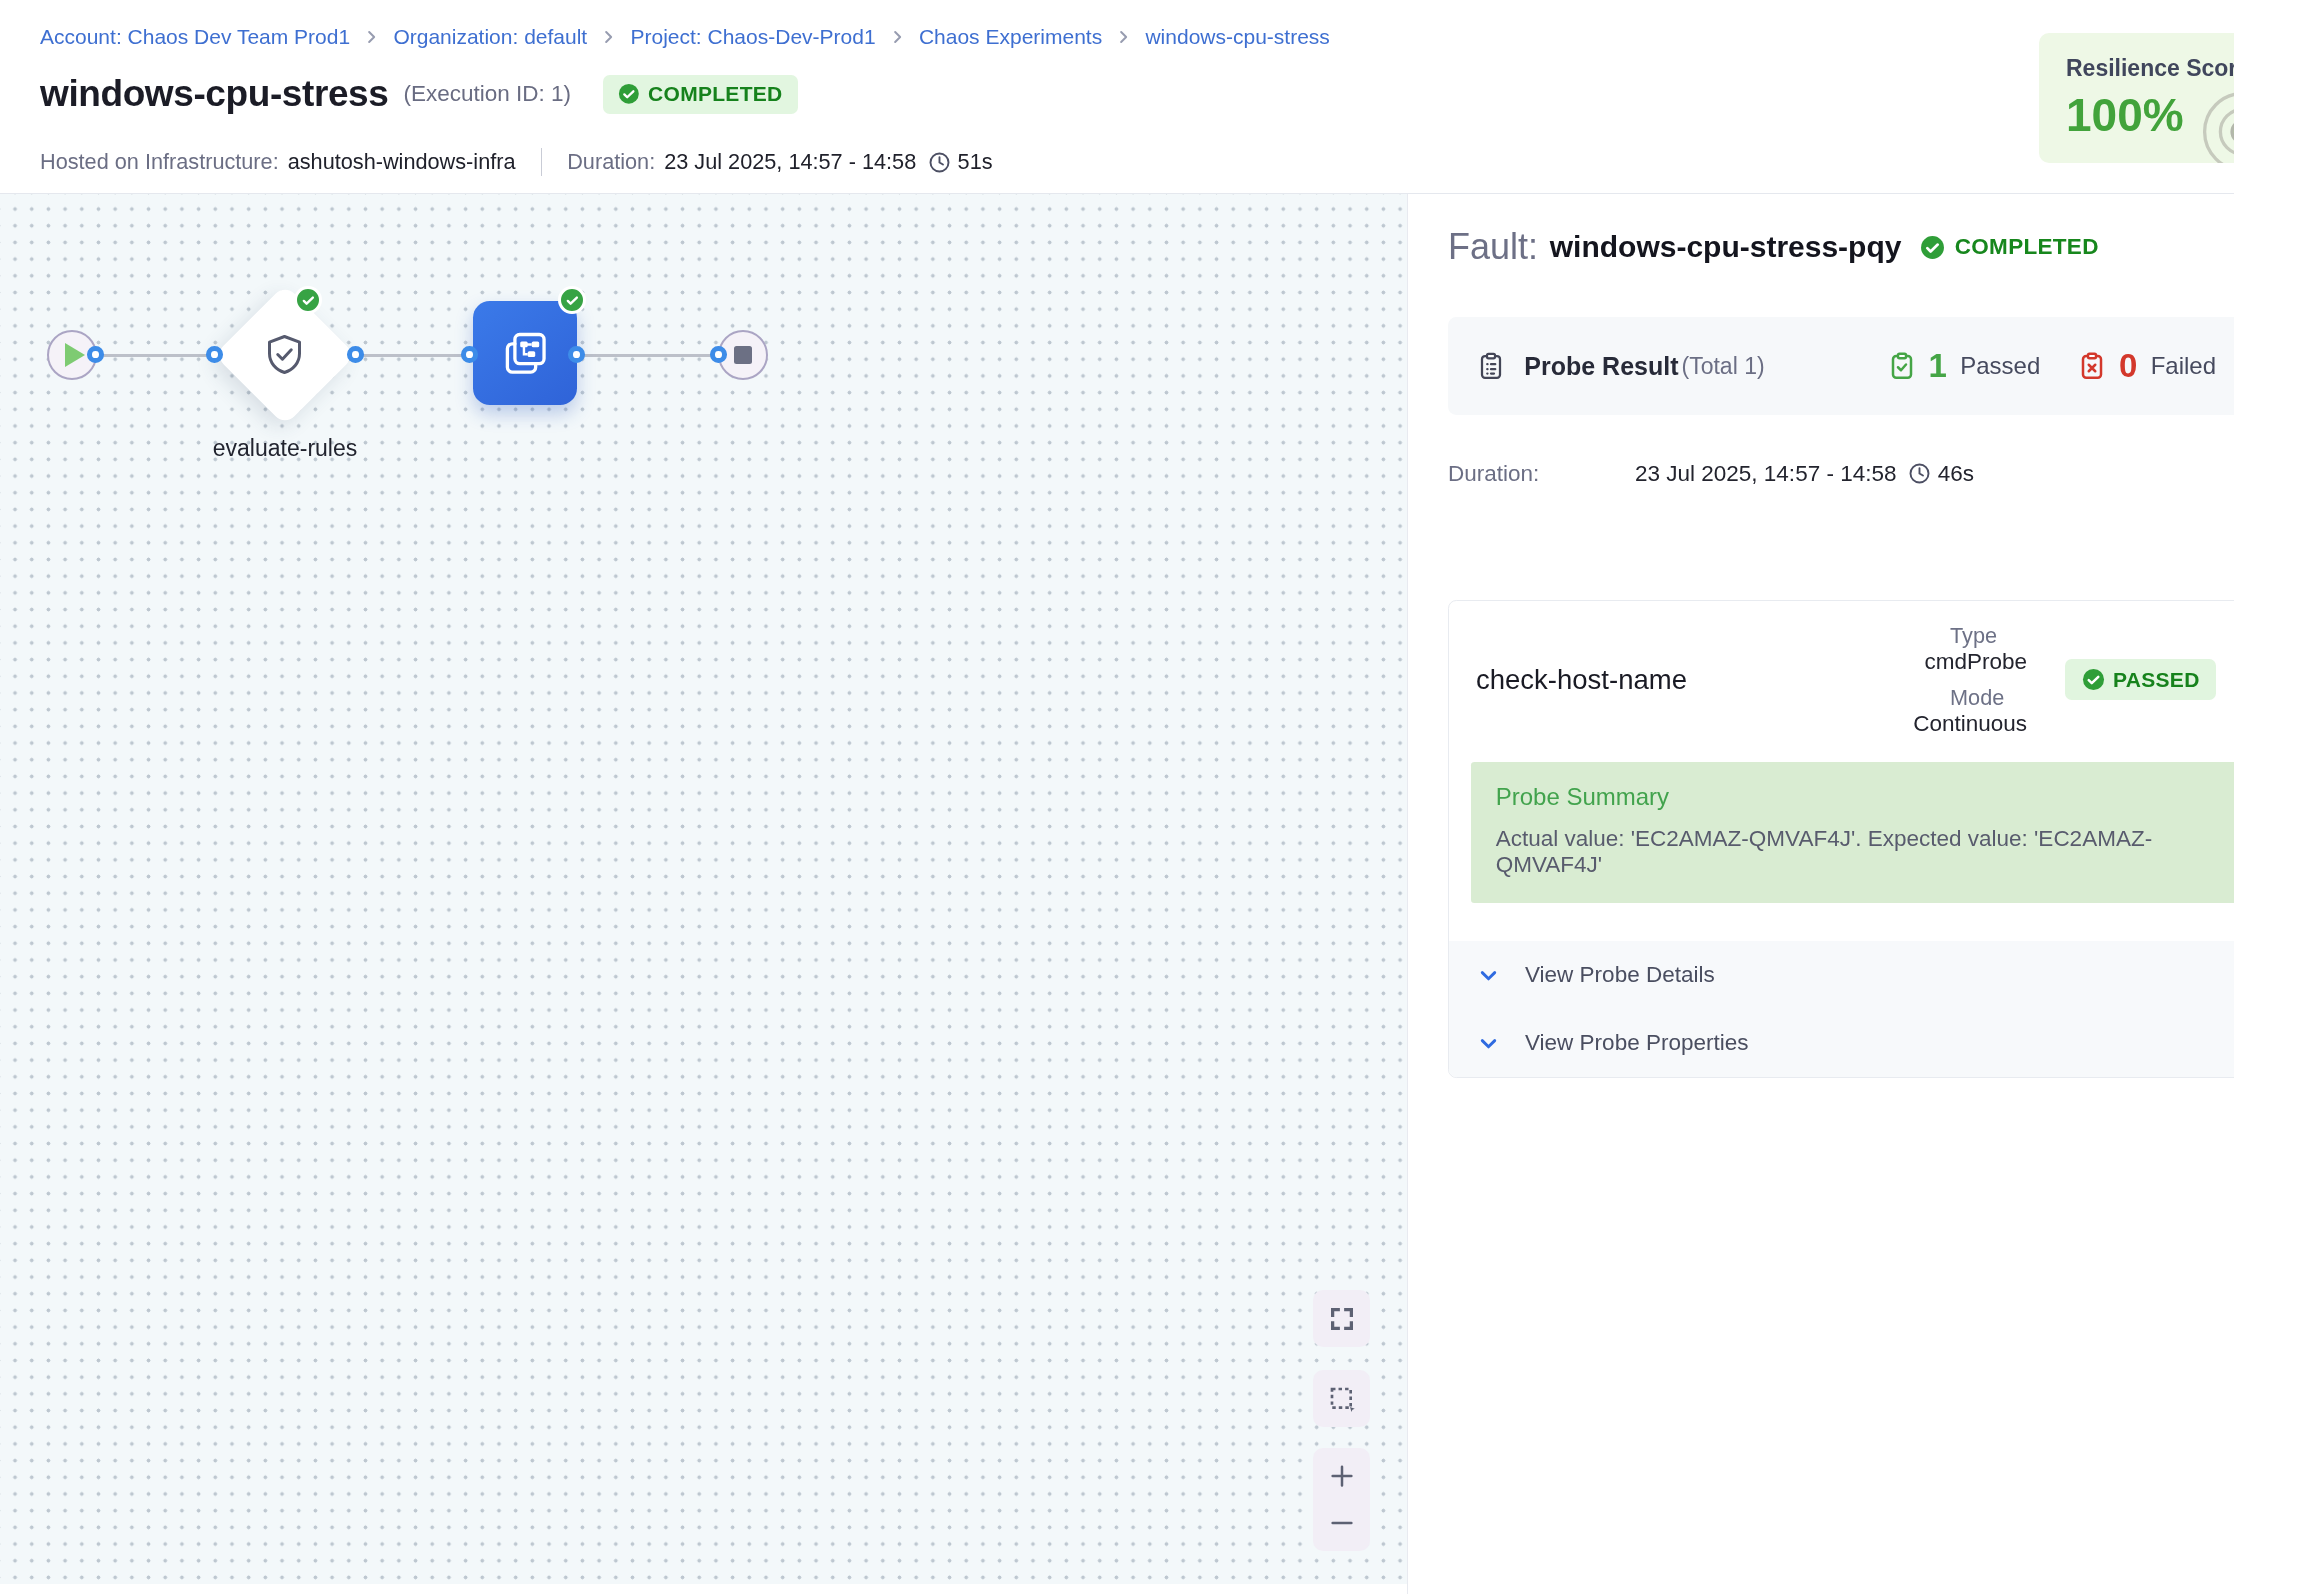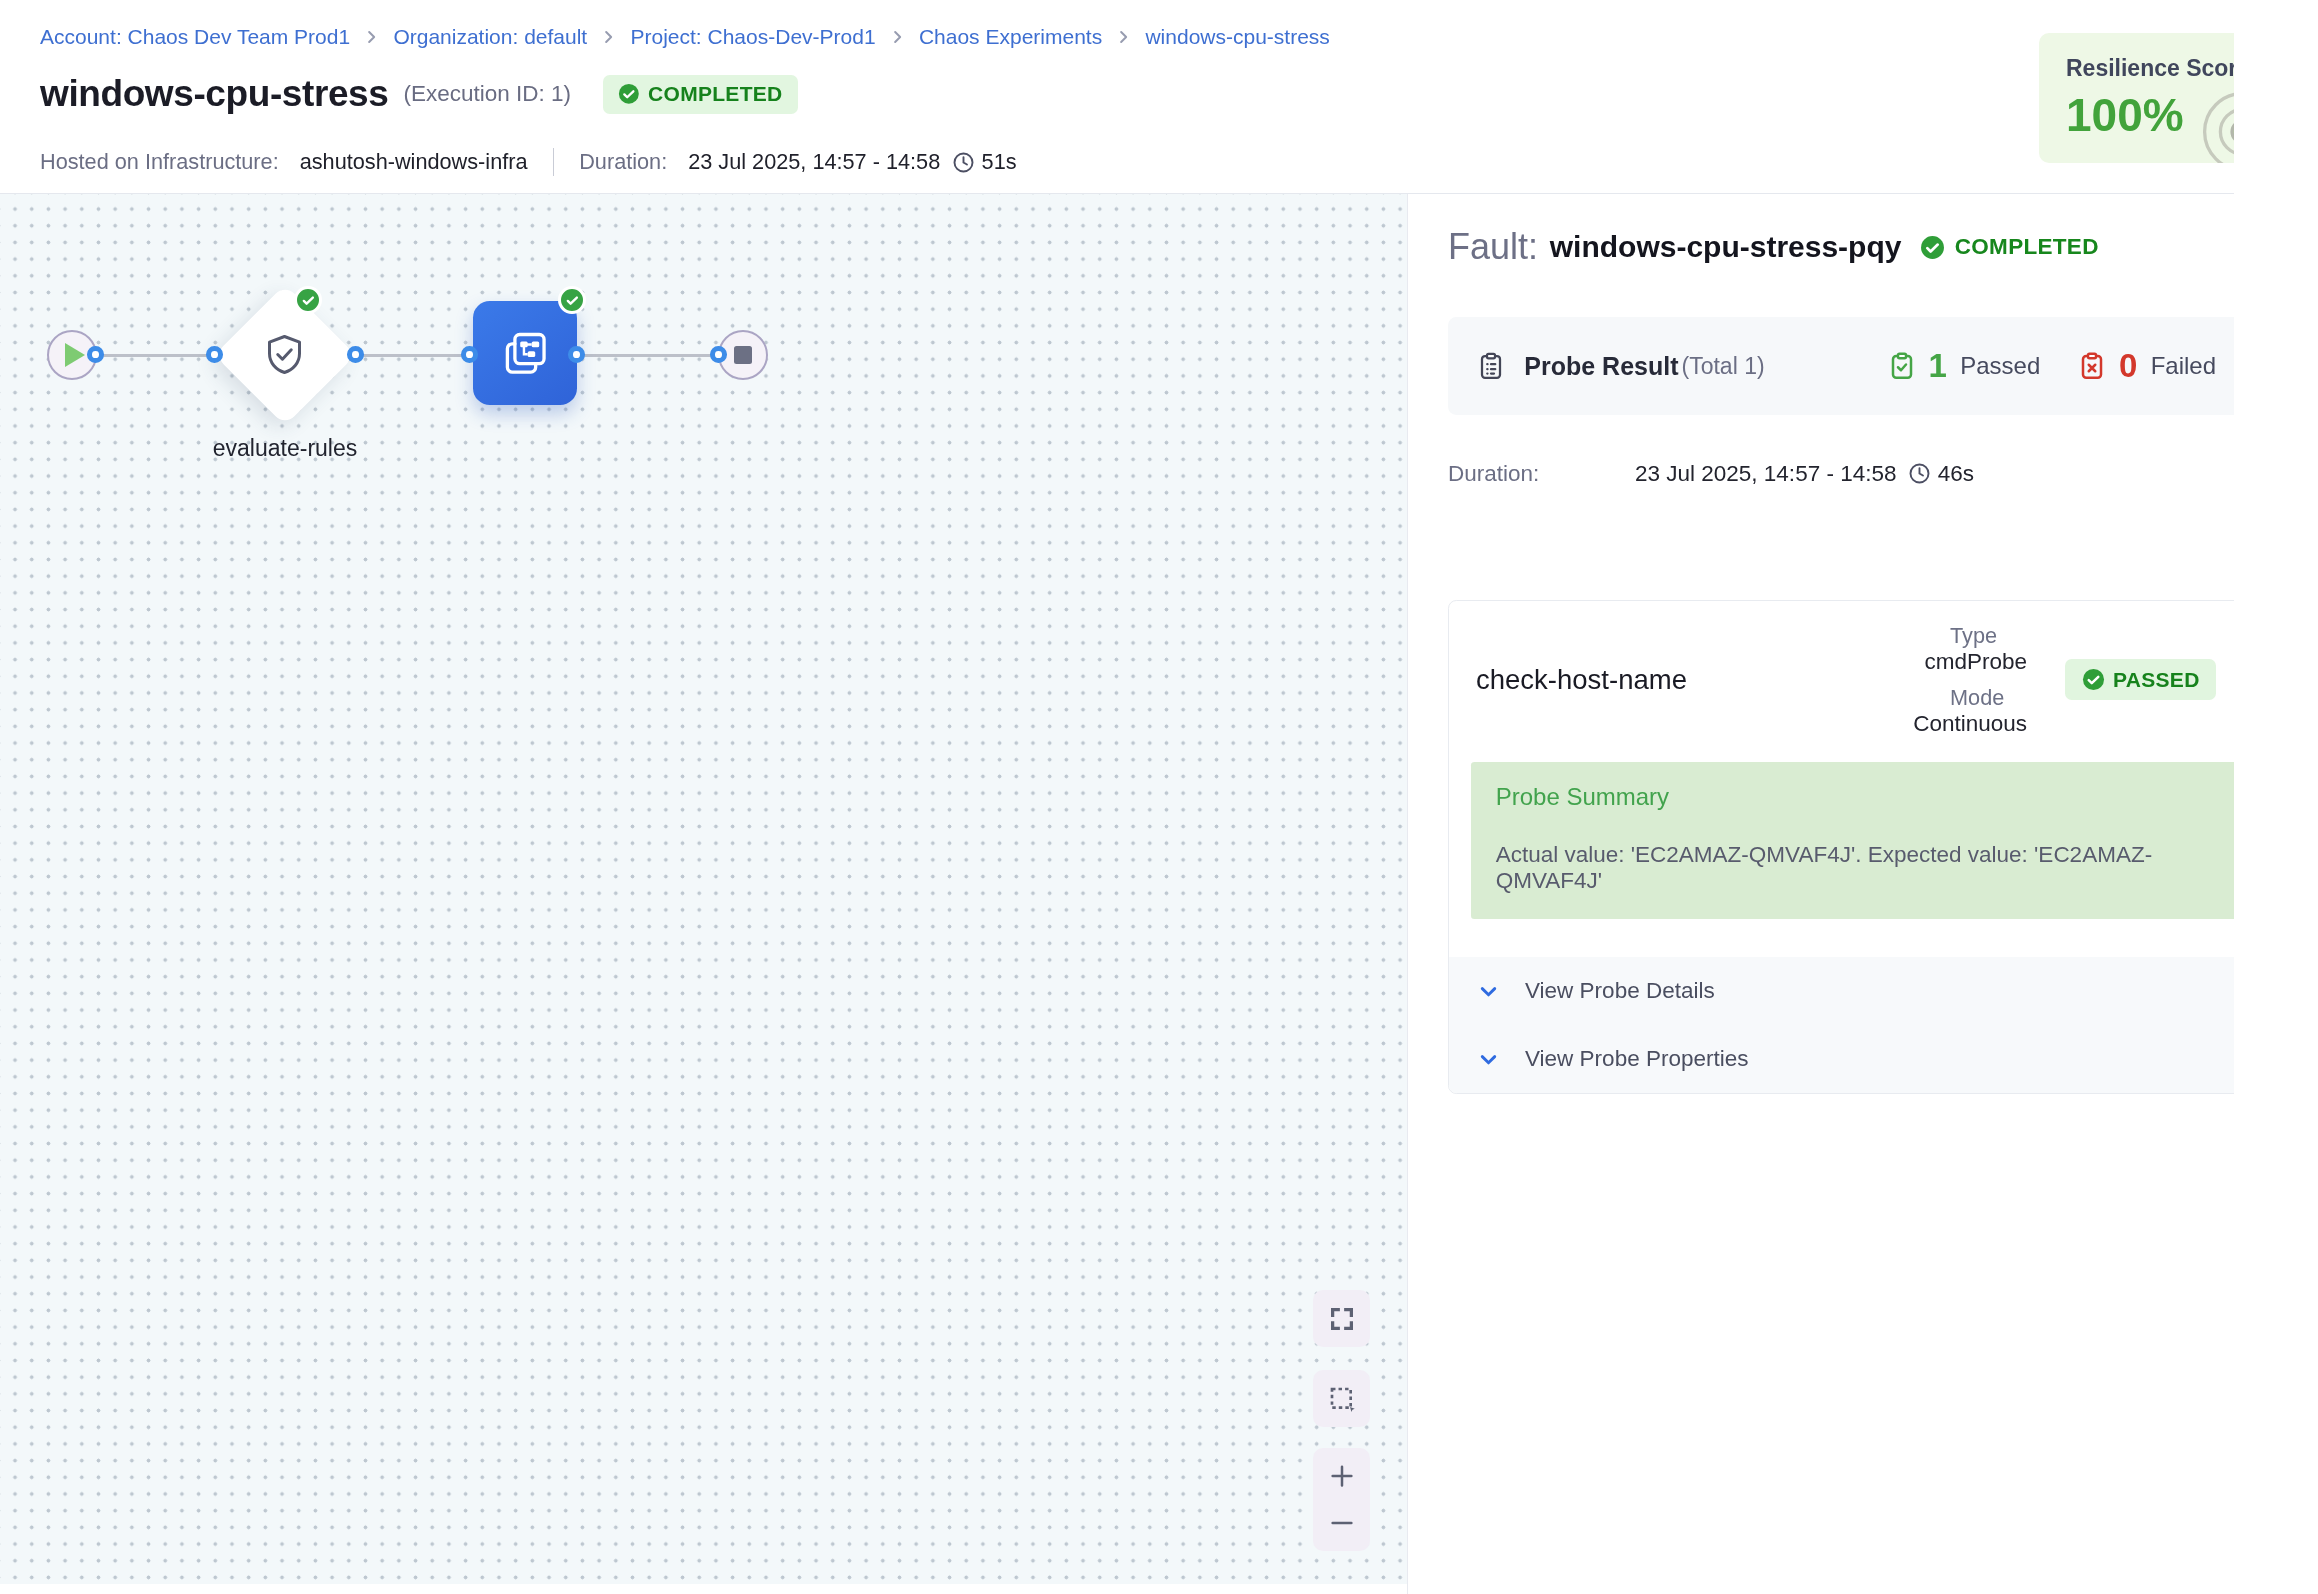--- a/index.html
+++ b/index.html
@@ -15,21 +15,21 @@
   .crumb{cursor:pointer;}
   .crumb-sep{display:inline-flex;margin:0 15px;}
   .title-row{position:absolute;left:40px;top:73px;display:flex;align-items:center;}
   .page-title{font-size:37px;font-weight:bold;color:#1b1c26;letter-spacing:-0.4px;}
   .exec-id{font-size:22.5px;color:#696c82;margin-left:15px;}
   .badge-green{display:inline-flex;align-items:center;background:#e2f6e0;border-radius:6.7px;
                padding:7.5px 15px;margin-left:32px;}
   .badge-green .txt{font-size:21px;font-weight:bold;color:#16821c;margin-left:8.3px;letter-spacing:0.3px;}
   .meta-row{position:absolute;left:40px;top:148px;display:flex;align-items:center;font-size:21.7px;}
   .meta-label{color:#6b6e84;}
-  .meta-value{color:#20212b;margin-left:21px;}
+  .meta-value{color:#20212b;margin-left:9px;}
   .meta-divider{width:1.7px;height:28px;background:#c9ccd6;margin:0 25px;}
   .clock{display:inline-flex;margin-left:11.7px;margin-right:6.7px;}
 
   .resilience{position:absolute;left:2039px;top:33px;width:270px;height:130px;
               background:#eef8e6;border-radius:10px;overflow:hidden;}
   .resilience .lbl{position:absolute;left:27px;top:21.7px;font-size:23px;font-weight:bold;color:#40465c;}
   .resilience .val{position:absolute;left:27px;top:55px;font-size:46px;font-weight:bold;color:#42a33b;}
   .resilience .info{position:absolute;right:40px;top:5.8px;}
   .resilience .art{position:absolute;right:-6.7px;bottom:-11.7px;}
 
@@ -101,21 +101,21 @@
   .type-grid{margin-left:auto;display:flex;flex-direction:column;row-gap:10px;}
   .tg-row{display:flex;align-items:flex-end;flex-direction:column;}
   .tg-label{width:77px;font-size:21.7px;color:#6d7186;}
   .tg-value{font-size:22.5px;color:#23242e;}
   .passed-pill{display:inline-flex;align-items:center;background:#e1f5df;border-radius:6.7px;
                padding:8.3px 16.7px;margin-left:38px;}
   .passed-pill .txt{font-size:21px;font-weight:bold;color:#16821c;margin-left:8.3px;letter-spacing:0.3px;}
   .collapse-btn{margin-left:32px;display:inline-flex;cursor:pointer;}
   .summary{margin:3.3px 21.7px 0 21.7px;background:#d9ecd2;border-radius:3.3px;padding:21.7px 25px 25px 25px;}
   .summary .s-title{font-size:24px;font-weight:500;color:#42a34d;}
-  .summary .s-text{font-size:22.5px;color:#585b6d;margin-top:31px;}
+  .summary .s-text{font-size:22.5px;color:#585b6d;margin-top:15px;}
   .card-footer{margin-top:38px;background:#f7f9fb;}
   .view-row{display:flex;align-items:center;height:68px;padding-left:28px;cursor:pointer;}
   .view-row .v-label{font-size:22.5px;color:#4a4e60;margin-left:25px;}
 </style>
 </head>
 <body>
 
 <div class="app">
 
   <div class="topbar">

